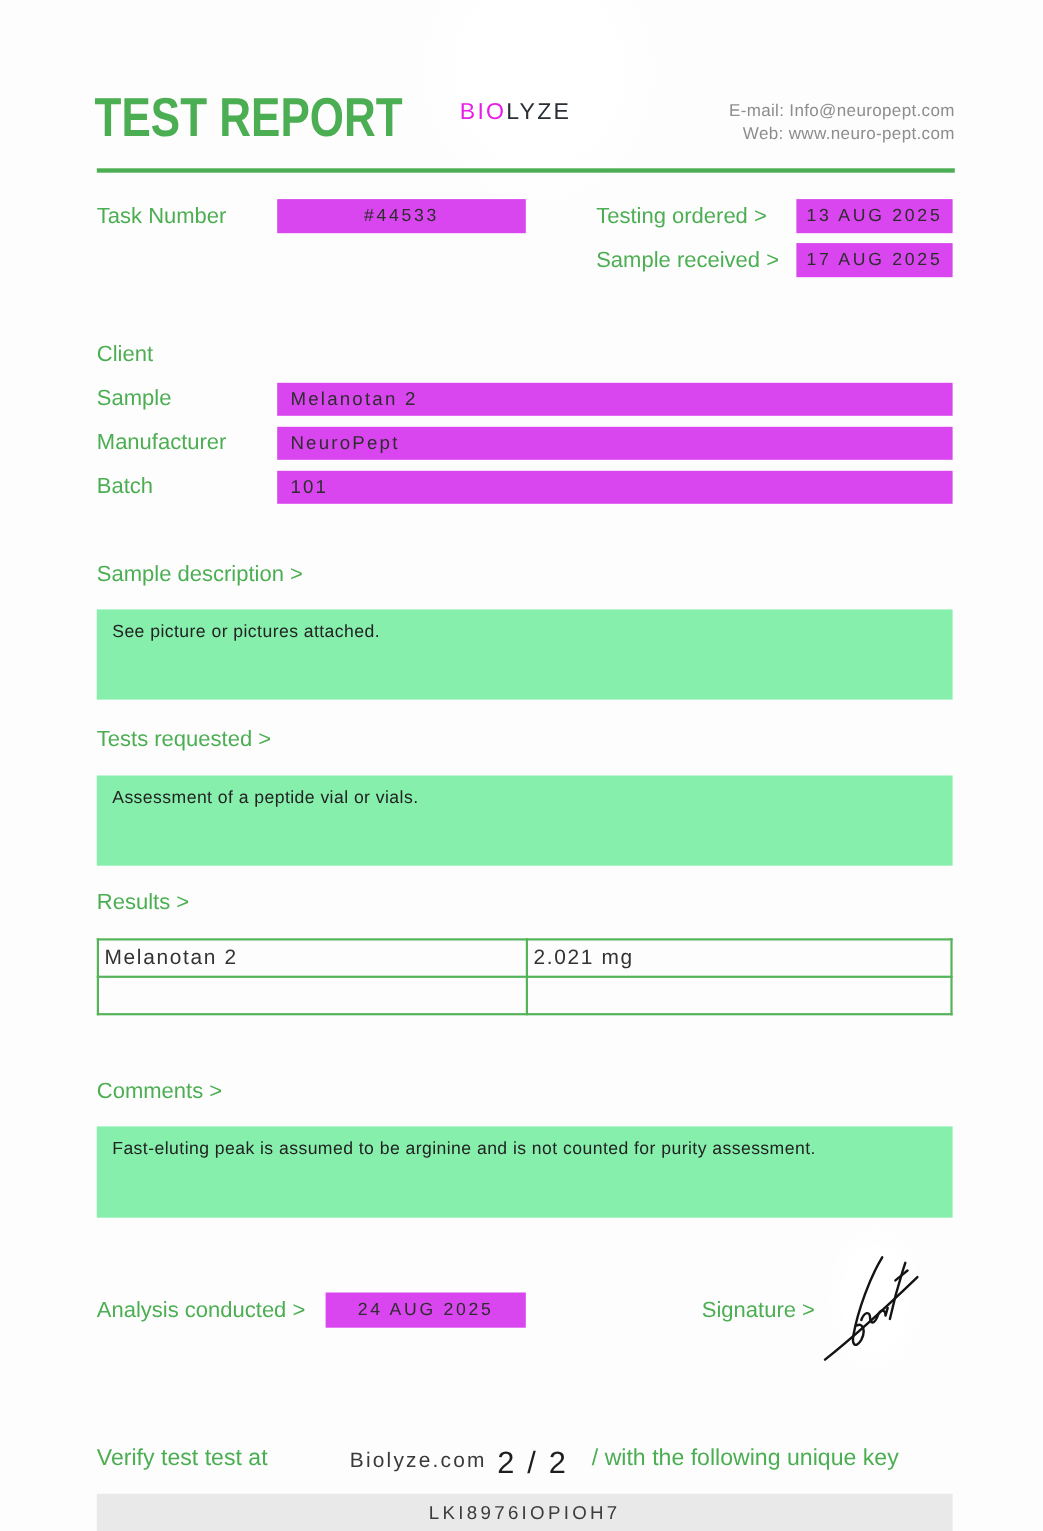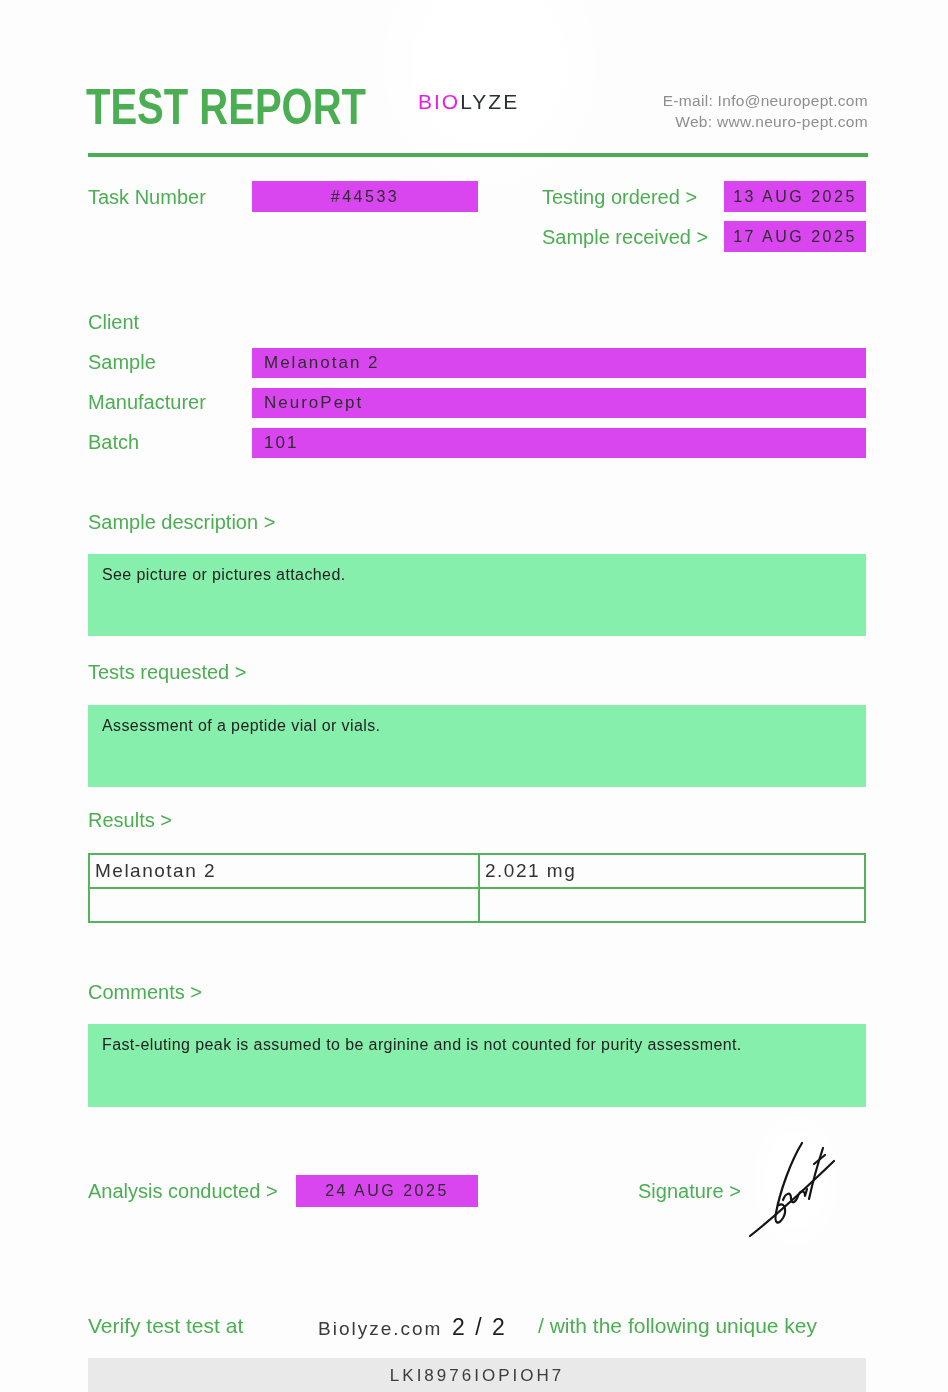--- a/index.html
+++ b/index.html
@@ -83,21 +83,21 @@
   }
   .results-table td.c1 { width: 390px; }
 
   
   .analysis-box { left: 296px; top: 1175px; width: 182px; height: 32px; line-height: 32px; }
   .sig-svg { position: absolute; left: 742px; top: 1133px; }
 
   .verify-prefix { left: 88px;  top: 1314px; font-size: 21px; }
   .verify-site   { position: absolute; left: 281px; top: 1318px; font-size: 19px;
                    color: #3a3a3a; letter-spacing: 2px; white-space: nowrap; margin-left: 37px; }
-  .page-ind      { position: absolute; left: 452px; top: 1314px; font-size: 23px;
+  .page-ind      { position: absolute; left: 452px; top: 1314px; font-size: 28px;
                    color: #1e1e1e; letter-spacing: 2px; }
   .verify-suffix { left: 538px; top: 1314px; font-size: 21px; }
 
   .key-bar {
     position: absolute; left: 88px; top: 1358px; width: 778px; height: 34px;
     background: #e9e9e9; text-align: center; line-height: 35px;
     font-size: 17px; letter-spacing: 3px; color: #3c3c3c;
   }
 </style>
 </head>

